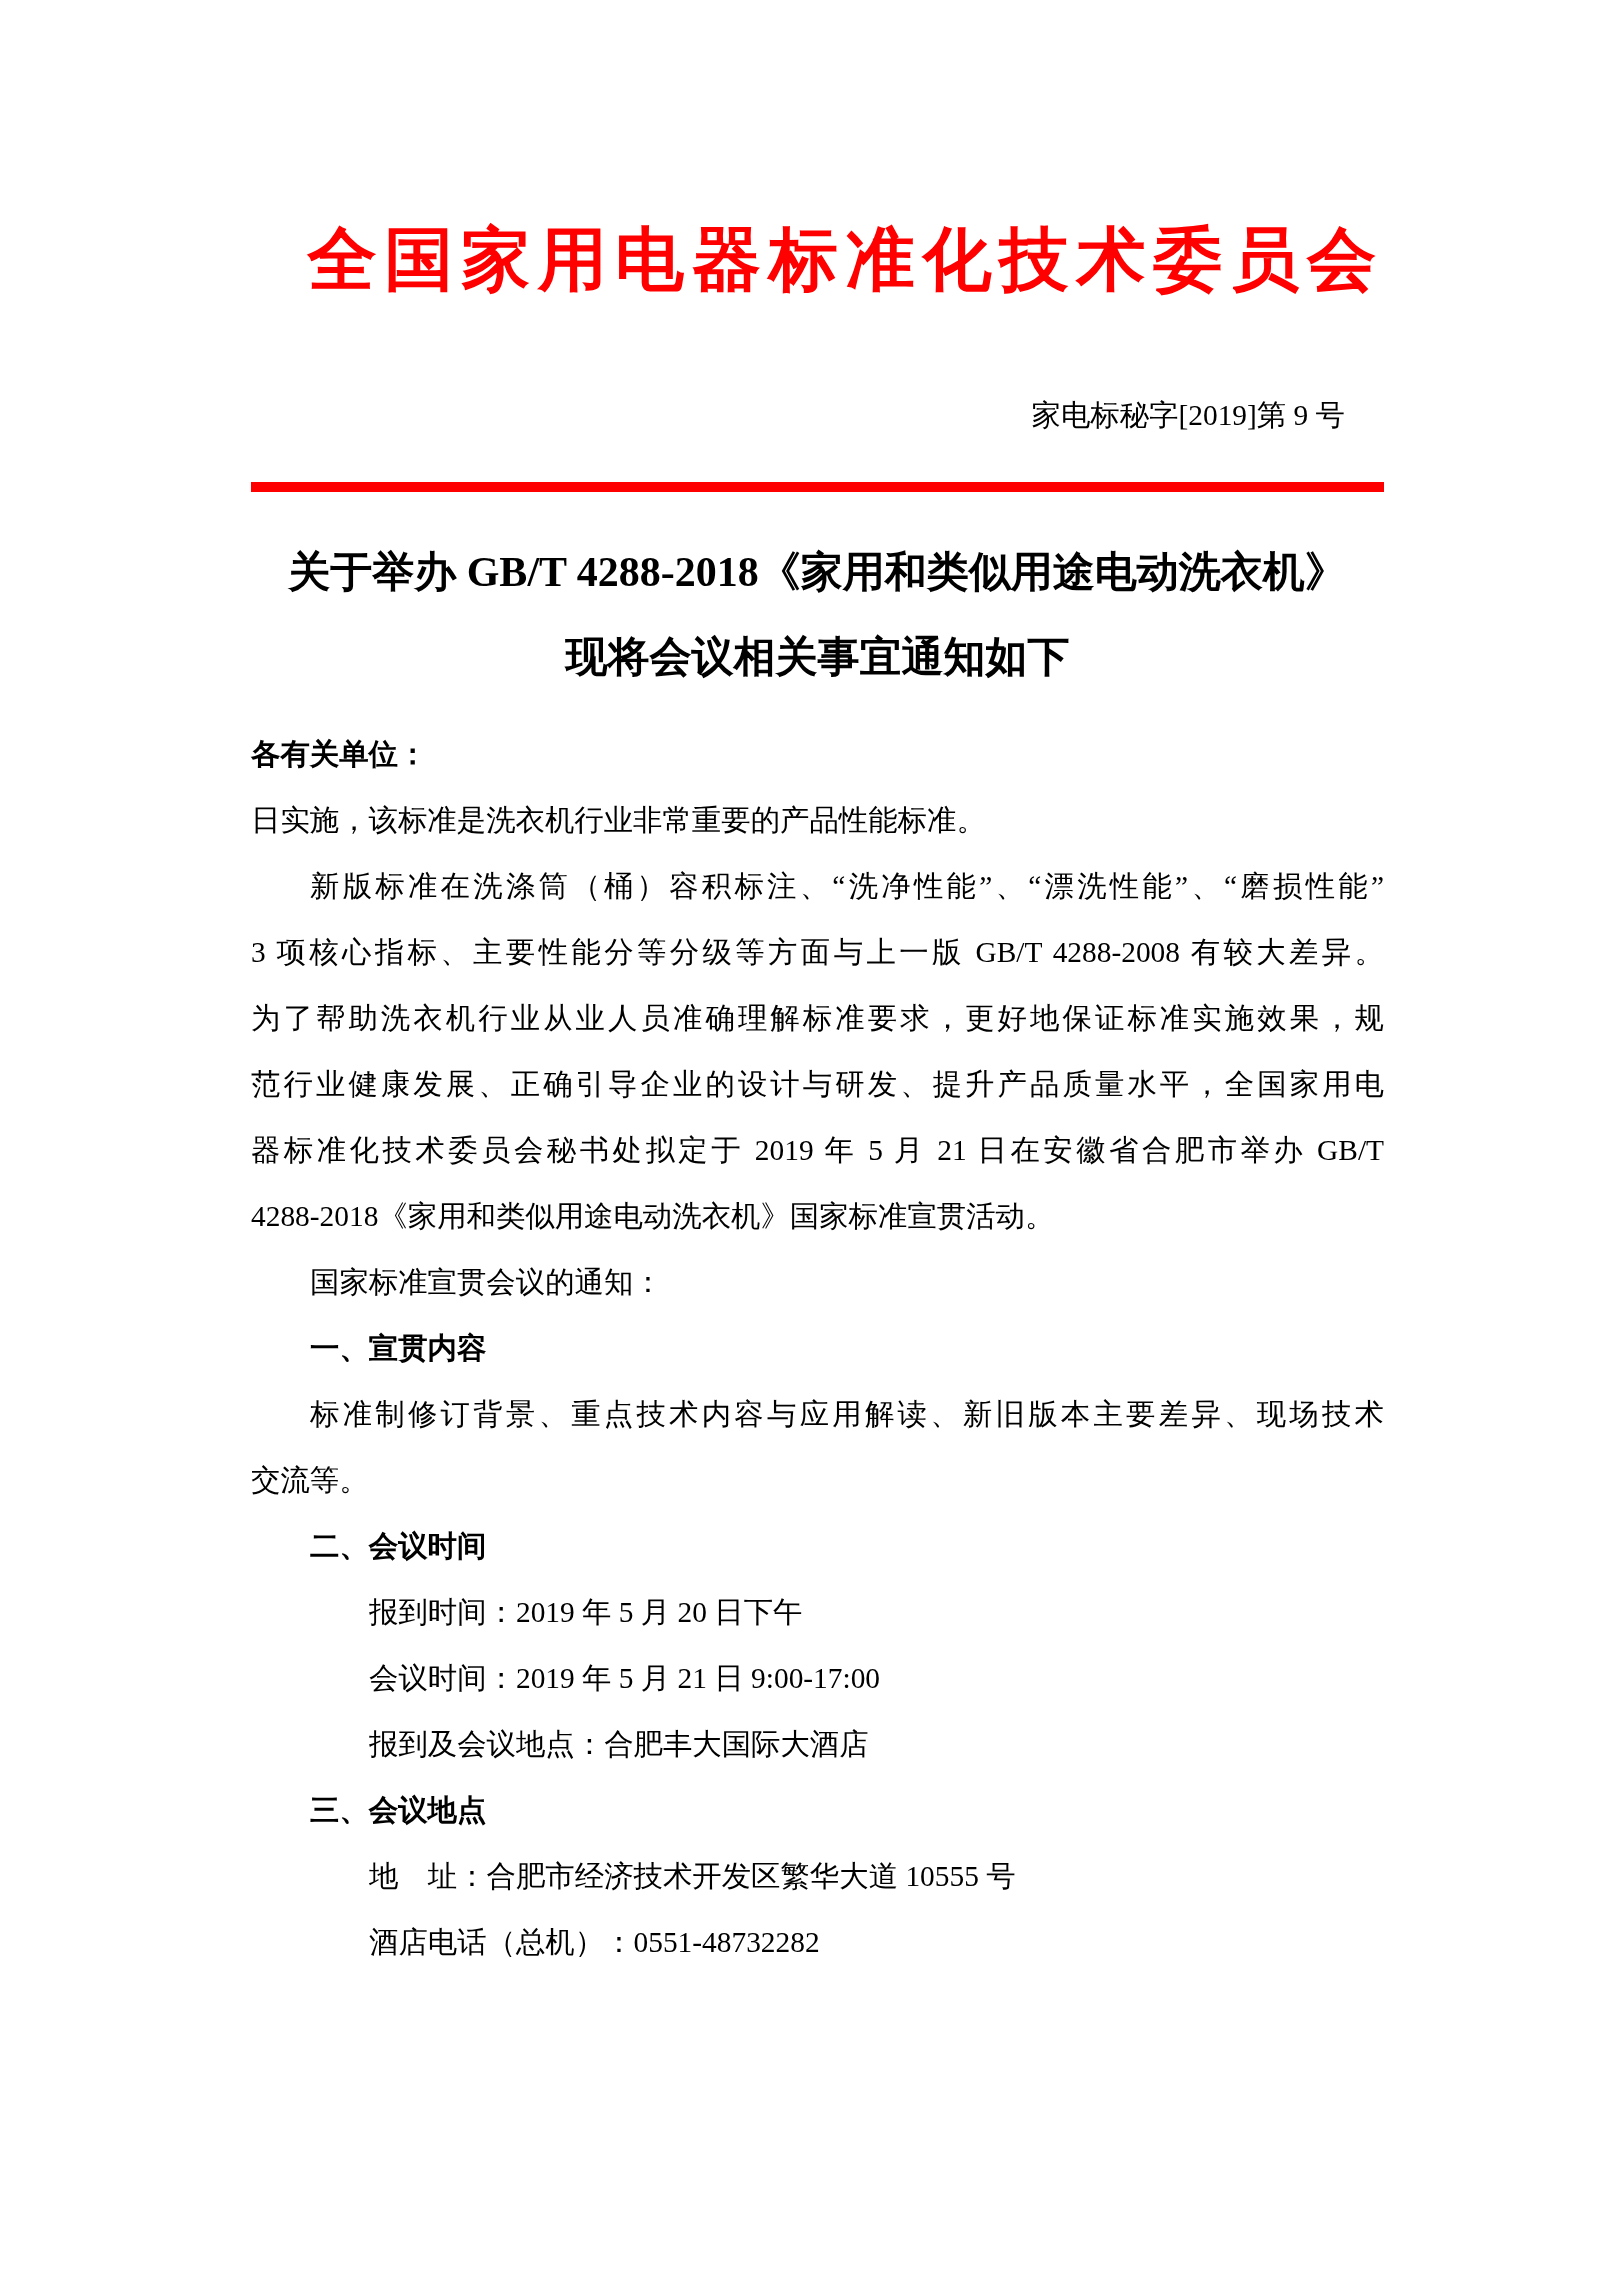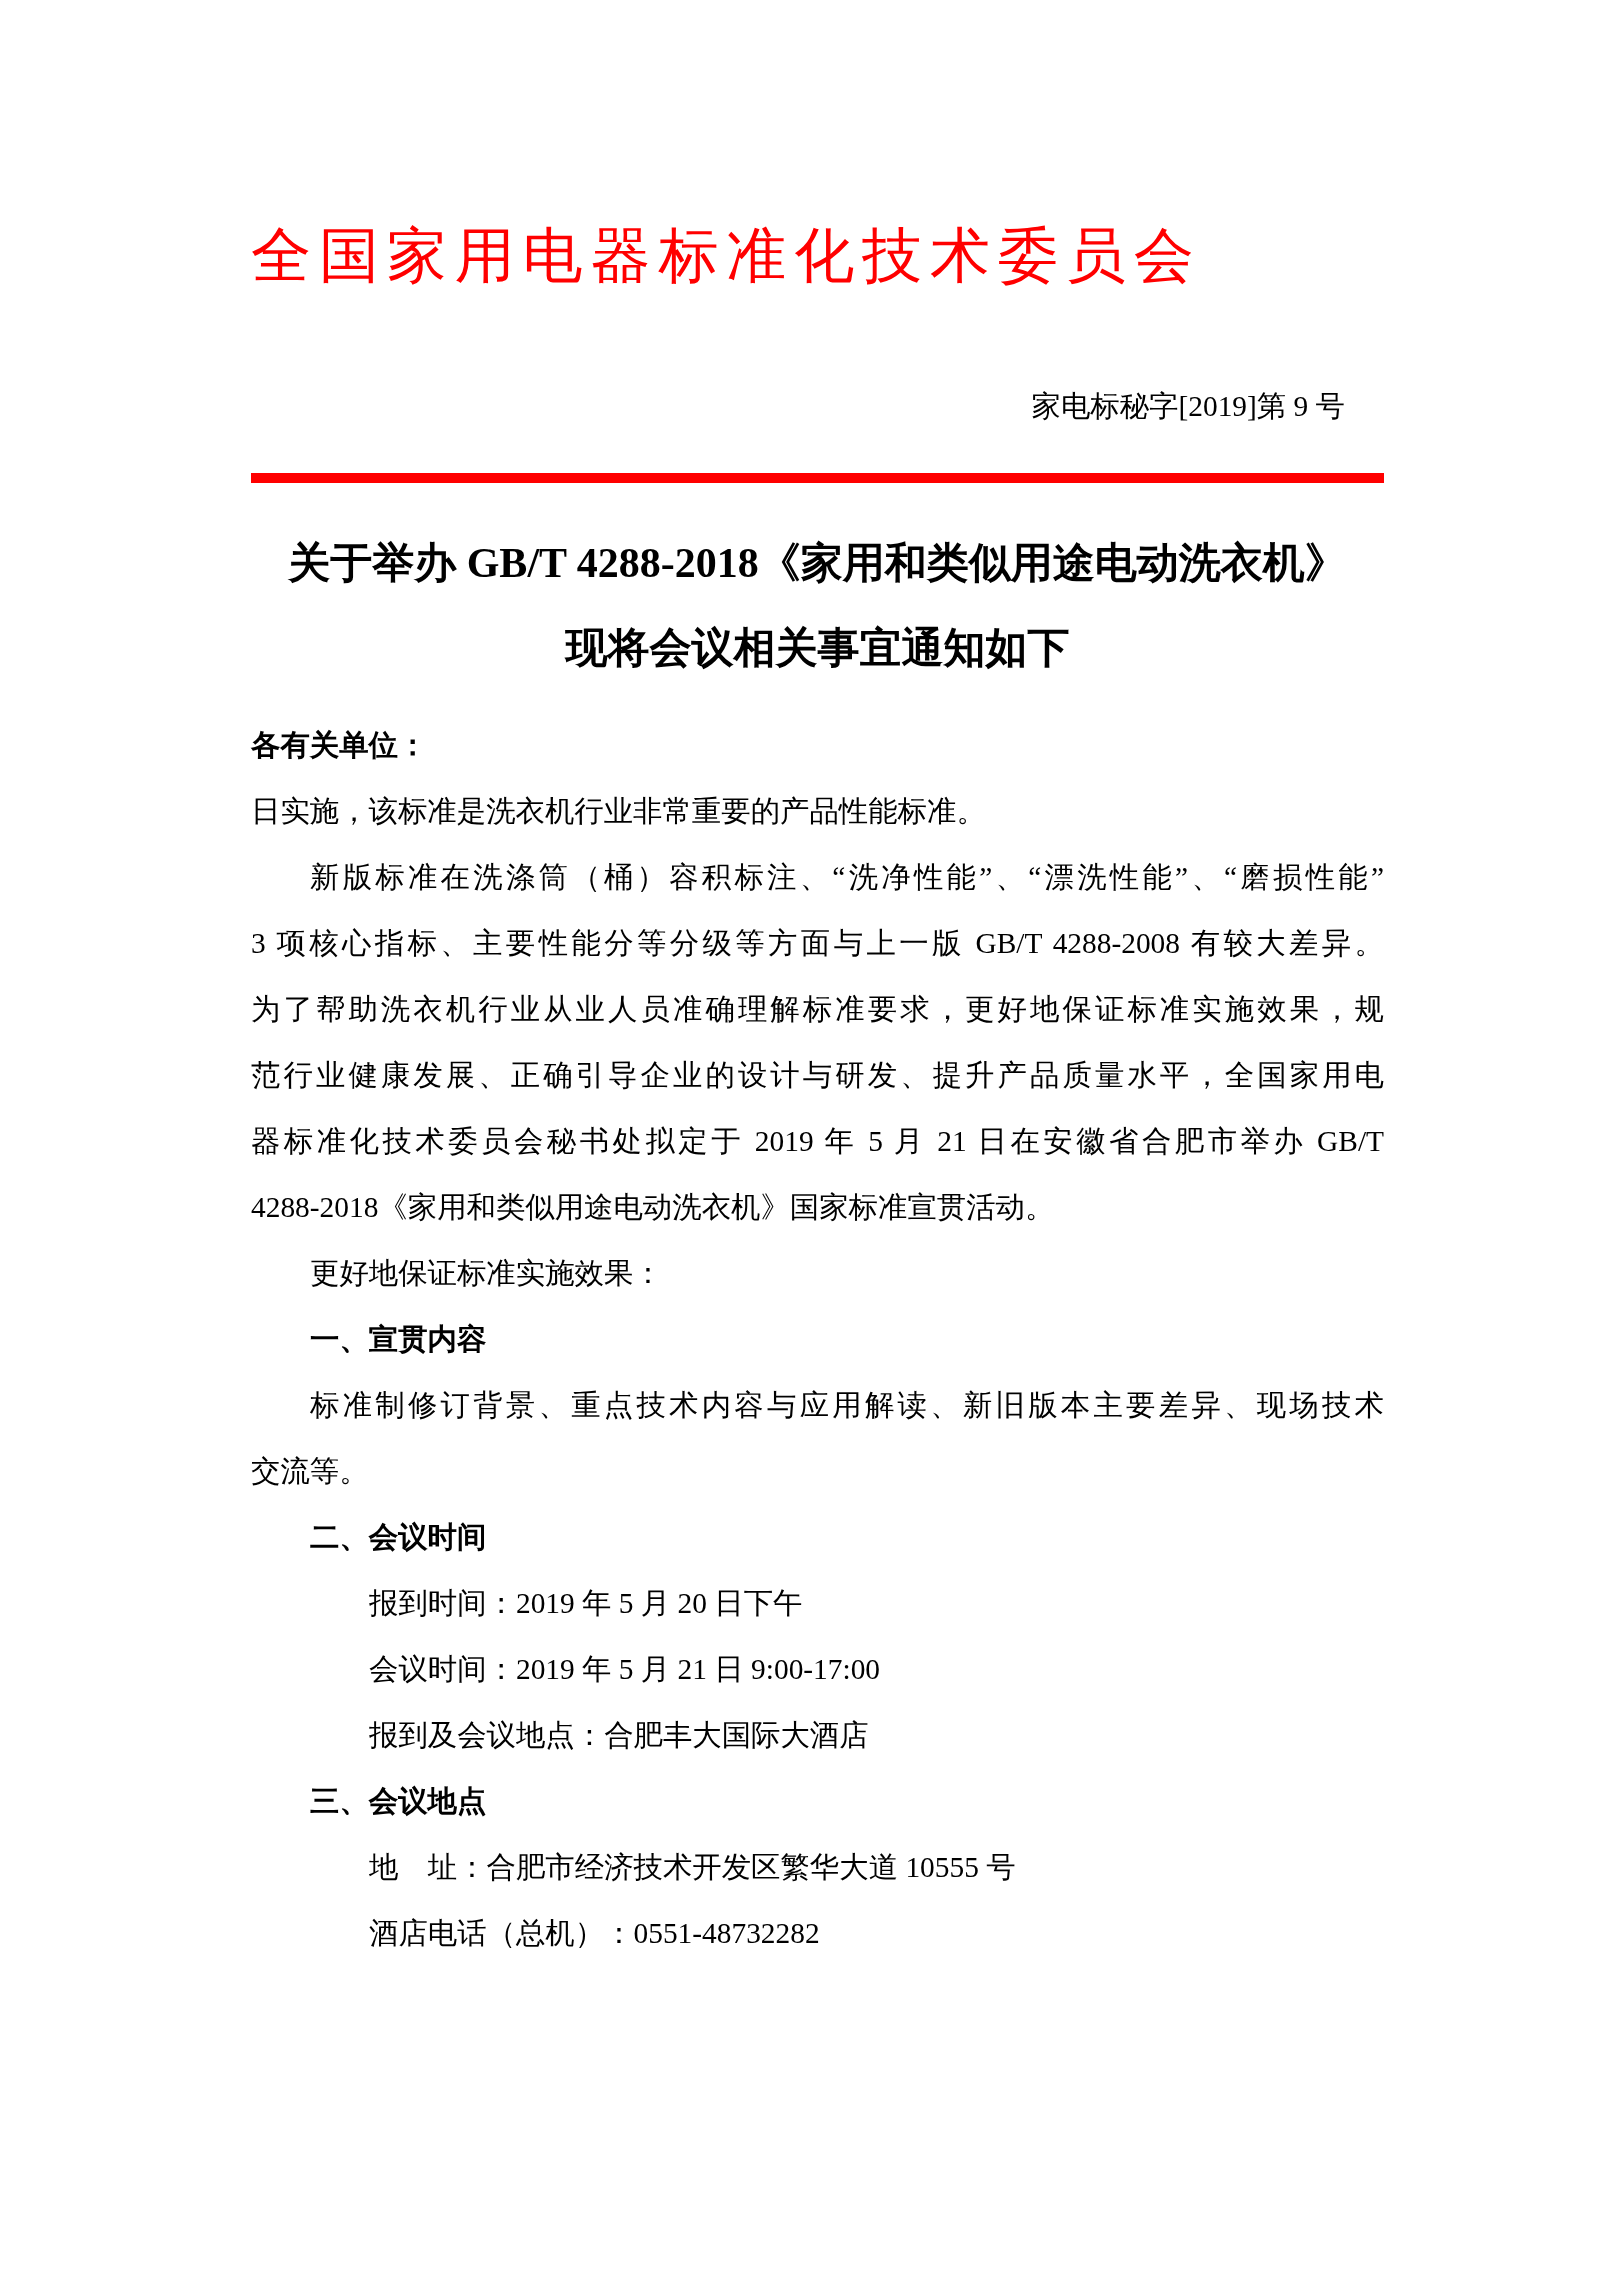--- a/index.html
+++ b/index.html
@@ -17,25 +17,25 @@
     background: #ffffff;
     color: #000000;
   }
   .content {
     margin-left: 251px;
     width: 1133px;
   }
   
   .org-title {
     margin-top: 226px;
-    text-align: left;
+    text-align: right;
     color: #ff0000;
     font-family: "Liberation Serif", "DejaVu Serif", serif;
-    font-weight: normal;
-    font-size: 60px;
+    font-weight: bold;
+    font-size: 69px;
     line-height: 1;
     letter-spacing: 7.9px;
     white-space: nowrap;
   }
   
   .doc-number {
     margin-top: 106px;
     text-align: right;
     padding-right: 39px;
     font-family: "Liberation Serif", "DejaVu Serif", serif;
@@ -101,21 +101,21 @@
 
       <div class="ln left">日实施，该标准是洗衣机行业非常重要的产品性能标准。</div>
 
       <div class="ln ind">新版标准在洗涤筒（桶）容积标注、“洗净性能”、“漂洗性能”、“磨损性能”</div>
       <div class="ln">3 项核心指标、主要性能分等分级等方面与上一版 GB/T 4288-2008 有较大差异。</div>
       <div class="ln">为了帮助洗衣机行业从业人员准确理解标准要求，更好地保证标准实施效果，规</div>
       <div class="ln">范行业健康发展、正确引导企业的设计与研发、提升产品质量水平，全国家用电</div>
       <div class="ln">器标准化技术委员会秘书处拟定于 2019 年 5 月 21 日在安徽省合肥市举办 GB/T</div>
       <div class="ln left">4288-2018《家用和类似用途电动洗衣机》国家标准宣贯活动。</div>
 
-      <div class="ln ind left">更好地保证标准实施效果：</div>
+      <div class="ln ind left">国家标准宣贯会议的通知：</div>
 
       <div class="ln hd ind">一、宣贯内容</div>
       <div class="ln ind">标准制修订背景、重点技术内容与应用解读、新旧版本主要差异、现场技术</div>
       <div class="ln left">交流等。</div>
 
       <div class="ln hd ind">二、会议时间</div>
       <div class="ln ind4 left">报到时间：2019 年 5 月 20 日下午</div>
       <div class="ln ind4 left">会议时间：2019 年 5 月 21 日 9:00-17:00</div>
 
       <div class="ln ind4 left">报到及会议地点：合肥丰大国际大酒店</div>

